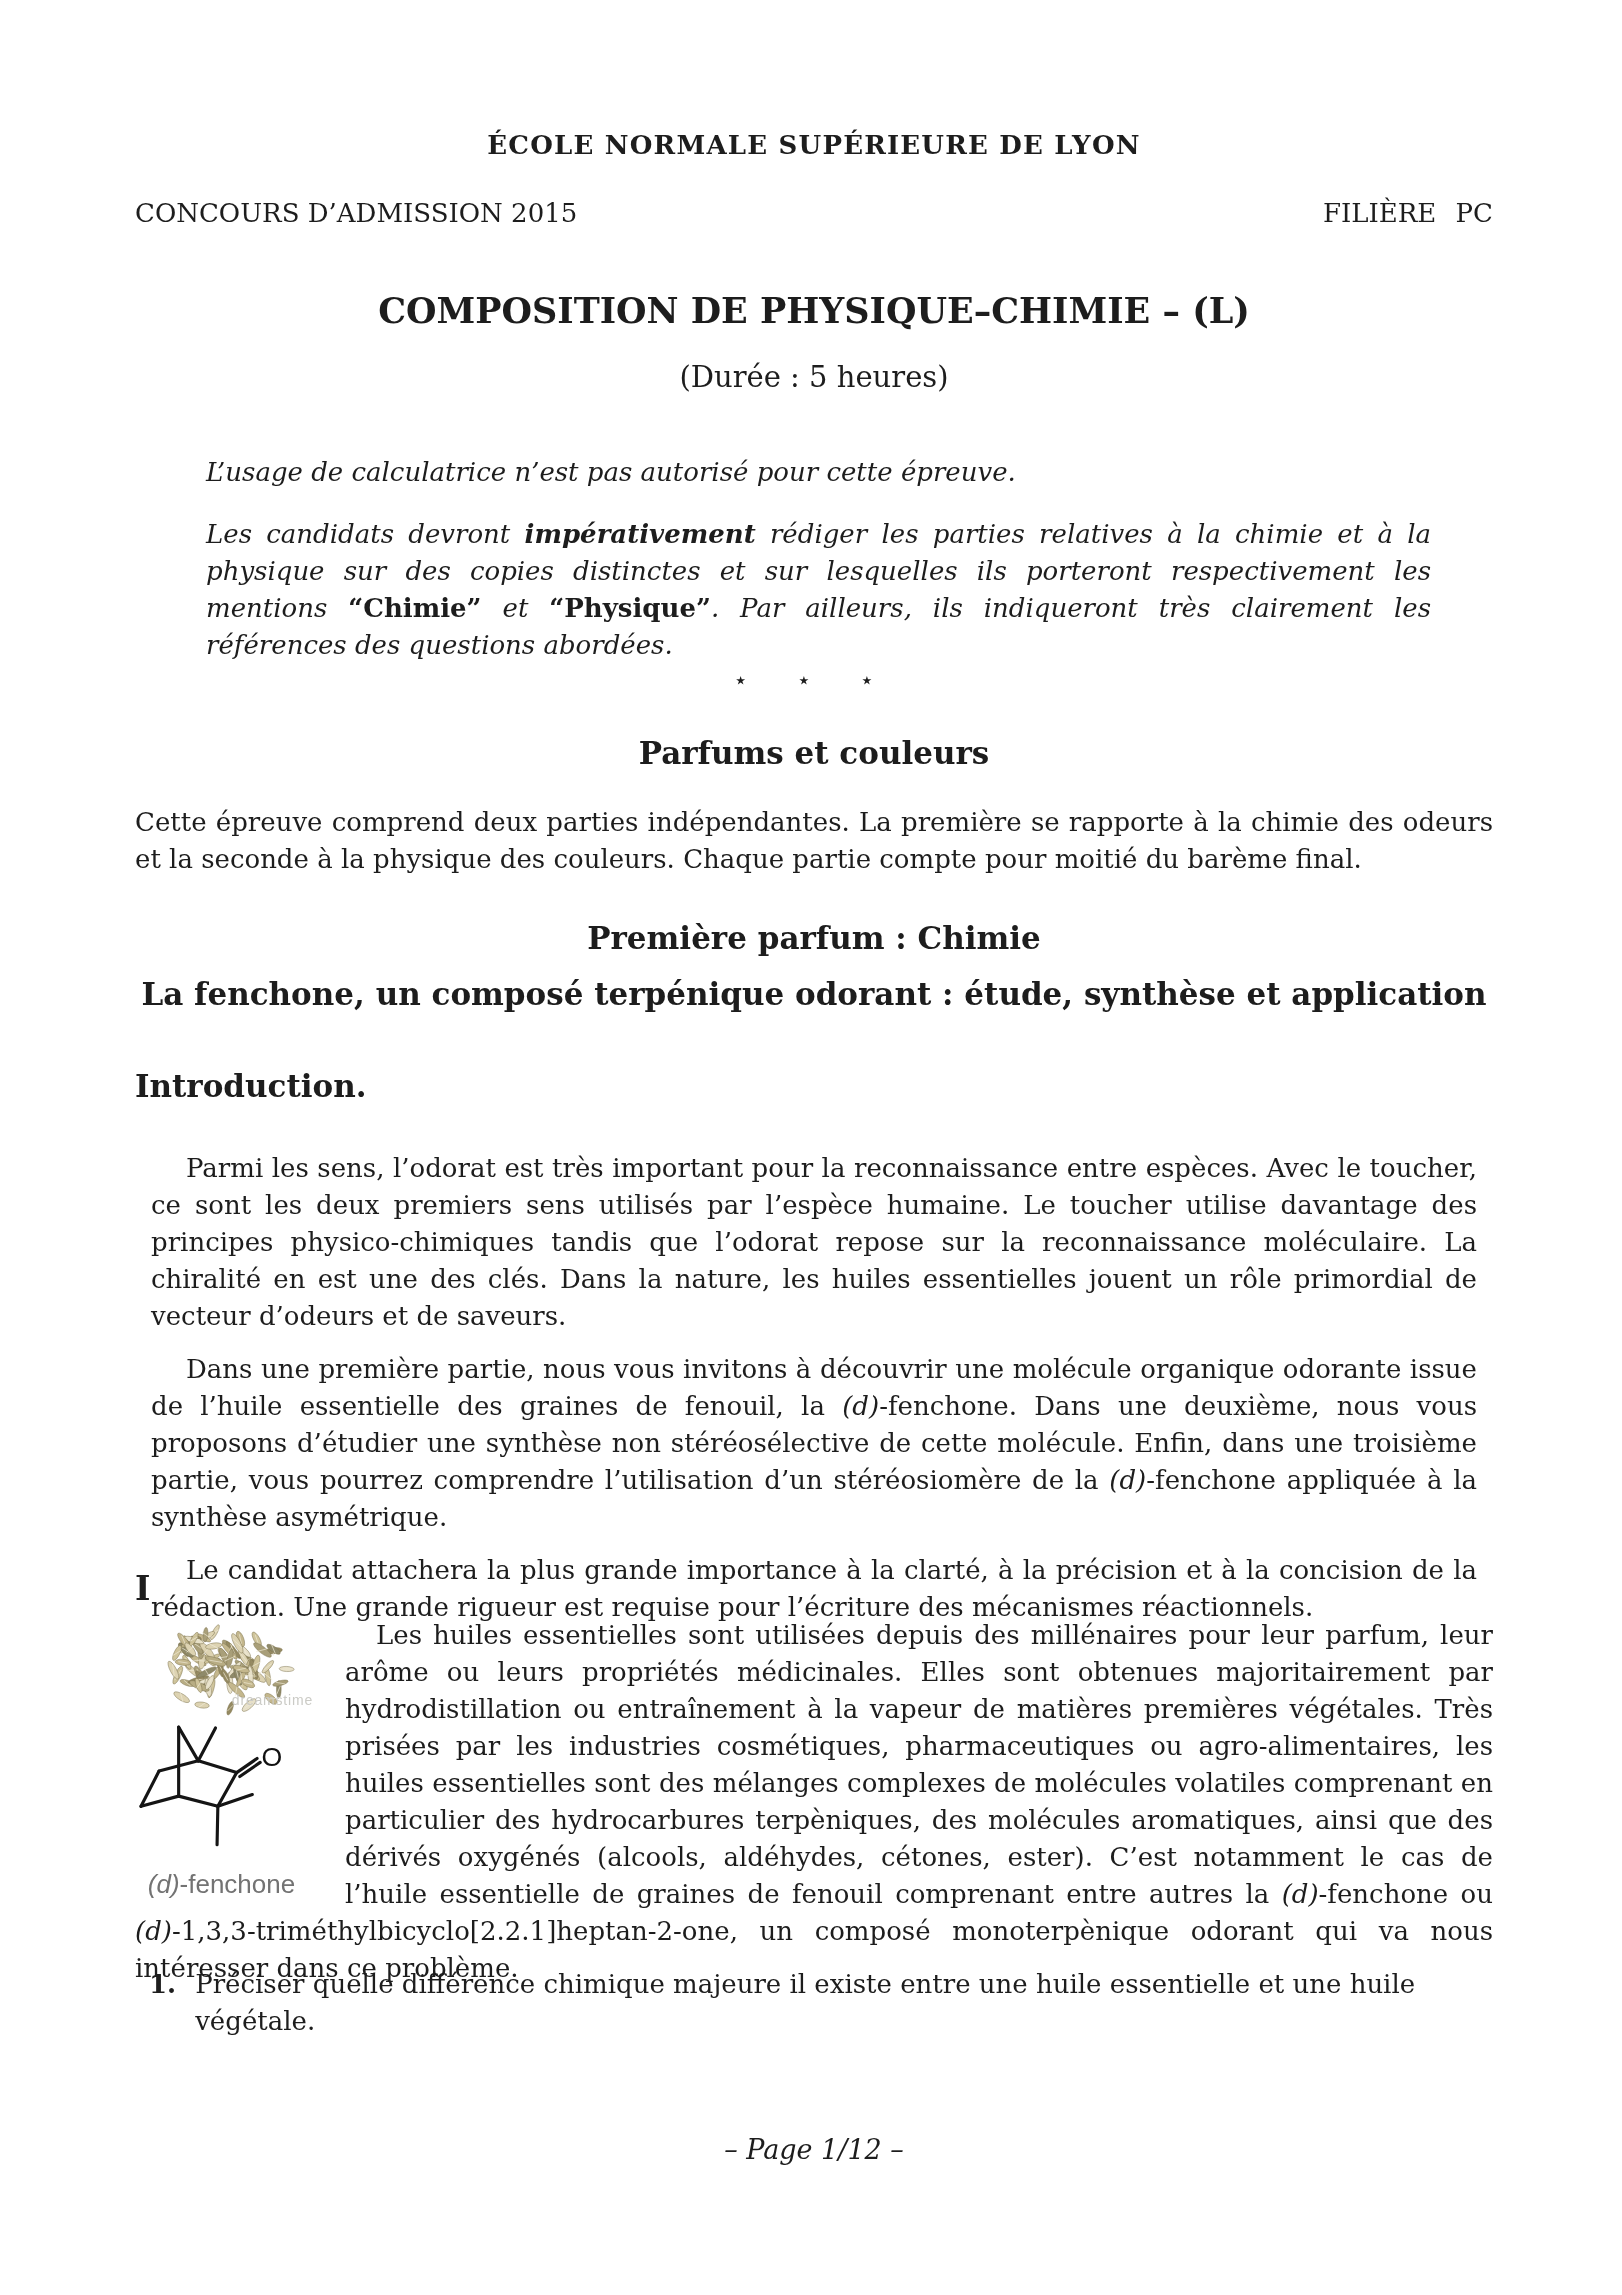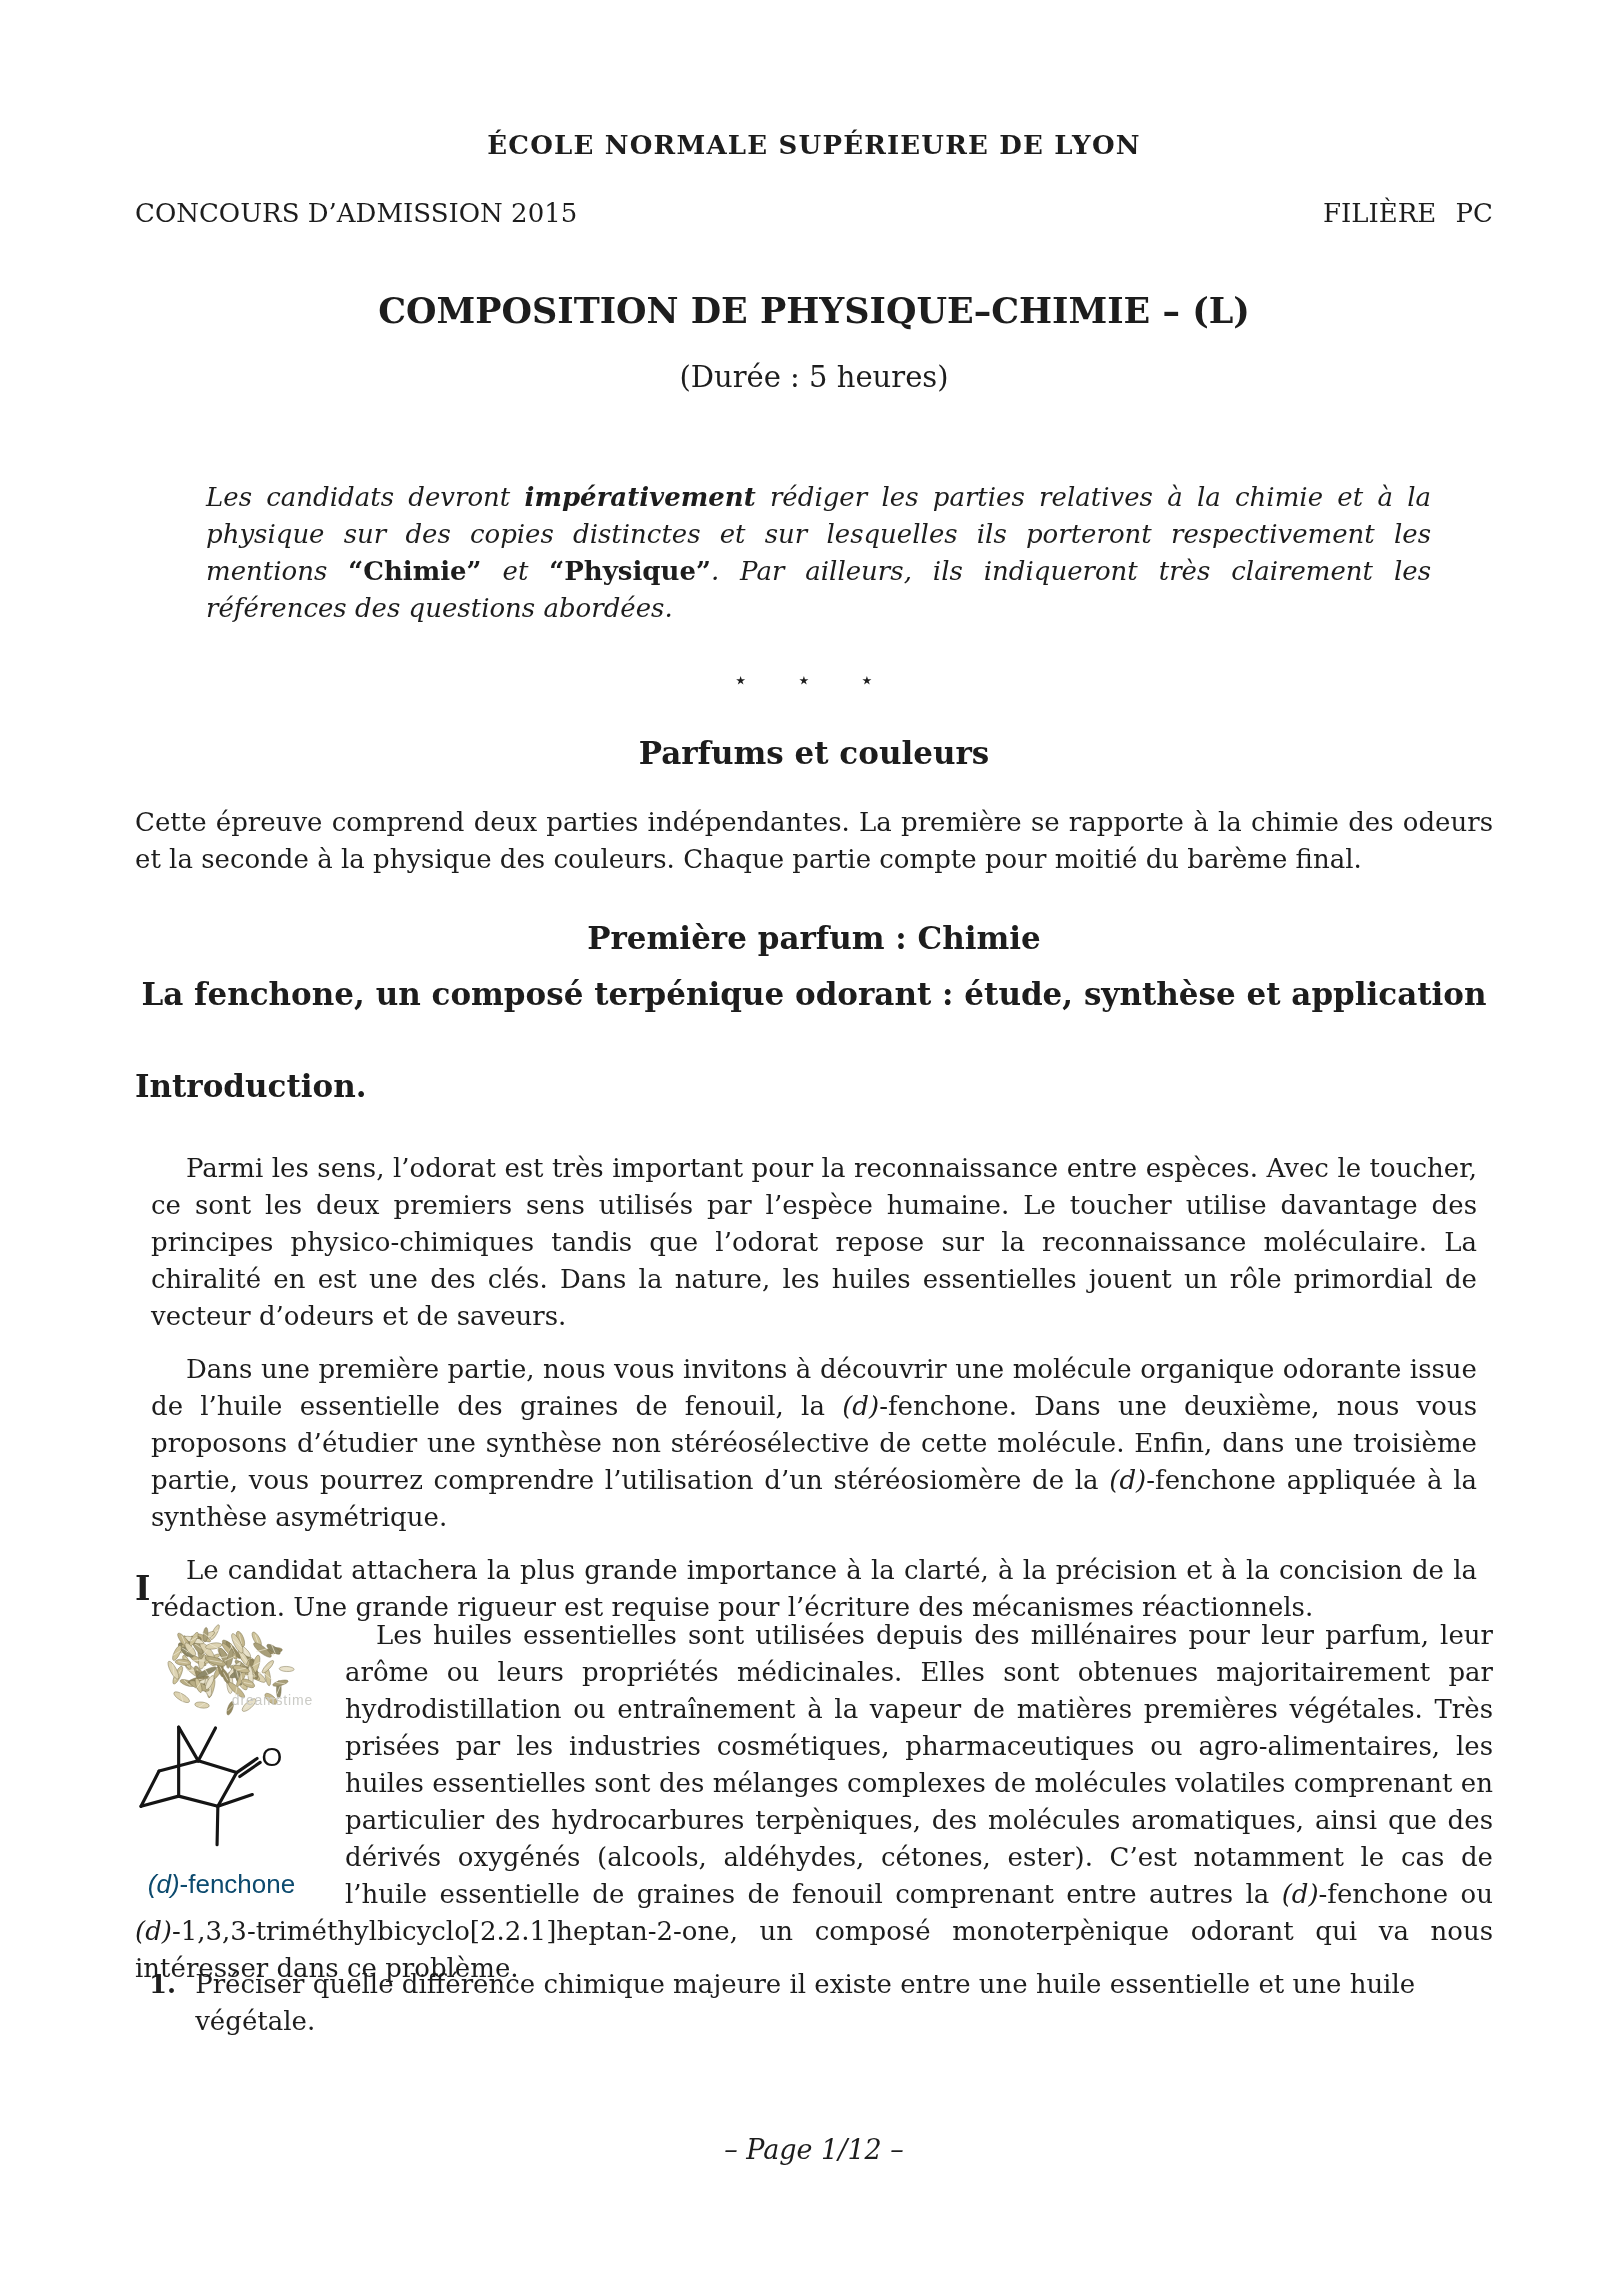--- a/index.html
+++ b/index.html
@@ -42,21 +42,21 @@
   .section-h .num{margin-right:36px;}
 
   .fig-par{top:1617px;font-size:26px;line-height:37px;}
   .fig-par .text{text-indent:31px;}
   .figure{float:left;width:188px;margin-right:22px;}
   .seeds-wrap{position:relative;width:145px;height:104px;margin-left:20.4px;}
   .watermark{position:absolute;right:-12.6px;bottom:1.6px;font-family:"Liberation Sans","DejaVu Sans",sans-serif;
     font-size:14px;color:#cbcbc6;letter-spacing:0.8px;}
   .molecule{margin-top:3.1px;margin-left:1.6px;}
   .mol-label{margin-top:4.7px;width:173px;text-align:center;
-    font-family:"Liberation Sans","DejaVu Sans",sans-serif;font-size:26px;color:#0c4a6e;}
+    font-family:"Liberation Sans","DejaVu Sans",sans-serif;font-size:26px;color:#737373;}
   .mol-label .d{font-style:italic;}
 
   .question{top:1966px;display:flex;align-items:flex-start;padding-left:14px;width:1344px;}
   .q-num{font-weight:bold;font-size:26px;margin-right:19px;line-height:37px;}
   .q-text{font-size:26px;line-height:37px;flex:1;}
 
   .footer{top:2134px;font-style:italic;font-size:27px;}
 </style>
 </head>
 <body>
@@ -65,20 +65,21 @@
 
 <div class="abs content concours-row">
   <span>CONCOURS D’ADMISSION 2015</span>
   <span class="filiere">FILIÈRE PC</span>
 </div>
 
 <div class="abs content center main-title">COMPOSITION DE PHYSIQUE–CHIMIE – (L)</div>
 <div class="abs content center duration">(Durée : 5 heures)</div>
 
 <div class="abs notice">
+  <p>L’usage de calculatrice n’est pas autorisé pour cette épreuve.</p>
   <p class="p2"><span>Les candidats devront </span><span class="bf">impérativement</span><span> rédiger les parties relatives à la chimie et à la physique sur des copies distinctes et sur lesquelles ils porteront respectivement les mentions </span><span class="up">“Chimie”</span><span> et </span><span class="up">“Physique”</span><span>. Par ailleurs, ils indiqueront très clairement les références des questions abordées.</span></p>
 </div>
 
 <div class="abs content center stars">⋆ ⋆ ⋆</div>
 
 <div class="abs content center h-center parfums">Parfums et couleurs</div>
 <div class="abs content justify lead">Cette épreuve comprend deux parties indépendantes. La première se rapporte à la chimie des odeurs et la seconde à la physique des couleurs. Chaque partie compte pour moitié du barème final.</div>
 
 <div class="abs content center h-center part1">Première parfum : Chimie</div>
 <div class="abs content center h-center subtitle">La fenchone, un composé terpénique odorant : étude, synthèse et application</div>

